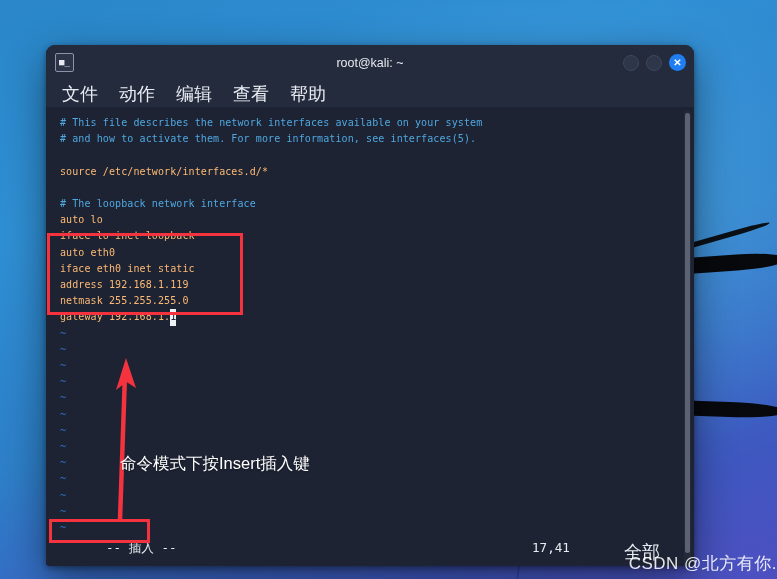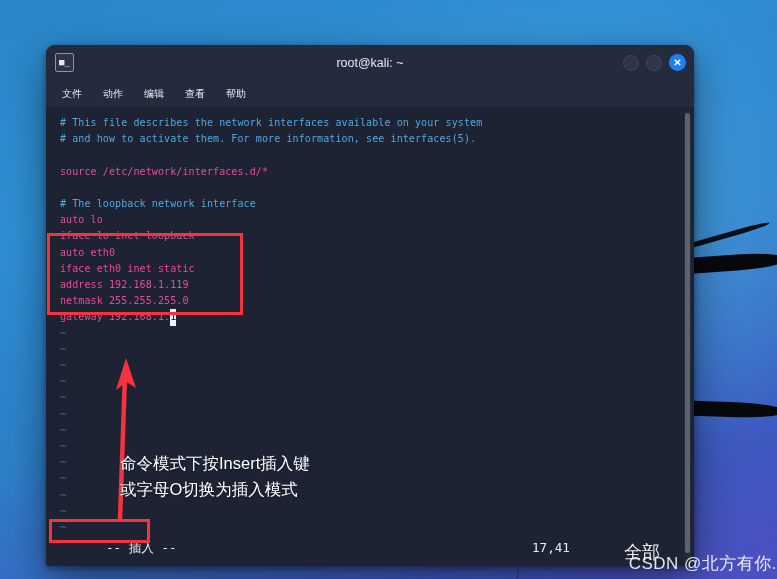--- a/index.html
+++ b/index.html
@@ -124,21 +124,21 @@
   #menubar {
     height: 27px;
     background: #242b3d;
     display: flex;
     align-items: center;
     padding-left: 13px;
     gap: 15px;
     flex: 0 0 auto;
   }
   .menu-item {
-    font-size: 10px;
+    font-size: 18px;
     color: #e9ecf3;
     padding: 1px 3px;
     cursor: default;
   }
 
   
   #term-body {
     flex: 1 1 auto;
     background: #1d2333;
     position: relative;
@@ -148,21 +148,21 @@
     position: absolute;
     left: 14px; top: 8px;
     font-family: "DejaVu Sans Mono", monospace;
     font-size: 10px;
     line-height: 16.2px;
     color: #e8ecf2;
     white-space: pre;
     letter-spacing: .1px;
   }
   .c-comment { color: #4fa8e0; }
-  .c-text    { color: #ec4899; }
+  .c-text    { color: #fdba74; }
   .c-tilde   { color: #2f6fc4; }
   .cursor-block {
     background: #eef1f6;
     color: #1d2333;
     display: inline-block;
   }
 
   
   #term-scrollbar {
     position: absolute;
@@ -294,17 +294,16 @@
   <div class="red-box" id="red-box-config"></div>
   <div class="red-box" id="red-box-mode"></div>
 
   <svg id="arrow-annotation" viewBox="0 0 36 190">
     <path d="M16 188 L21 42" stroke="#f5333f" stroke-width="4.5" fill="none" stroke-linecap="round"></path>
     <path d="M22 26 L32 56 L22.5 50 L12 58 Z" fill="#f5333f"></path>
   </svg>
 
   <div id="annot-text">
     <div>命令模式下按Insert插入键</div>
-    <div>或字母O切换为插入模式</div>
   </div>
 
   <div id="watermark">CSDN @北方有你.</div>
 </div>
 
 </body></html>

